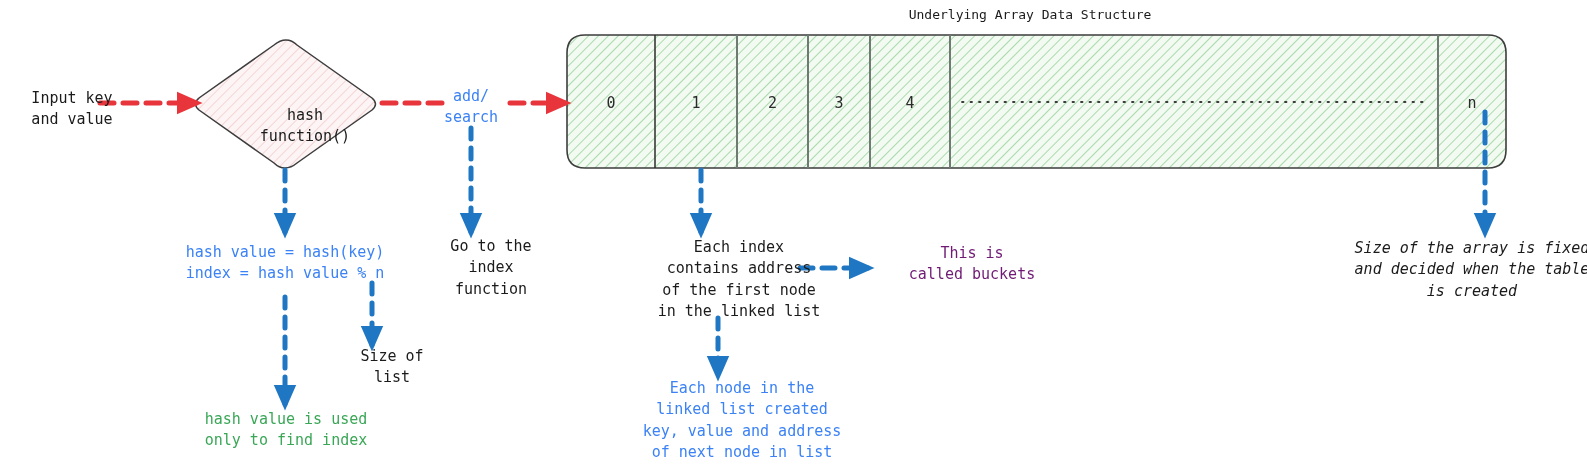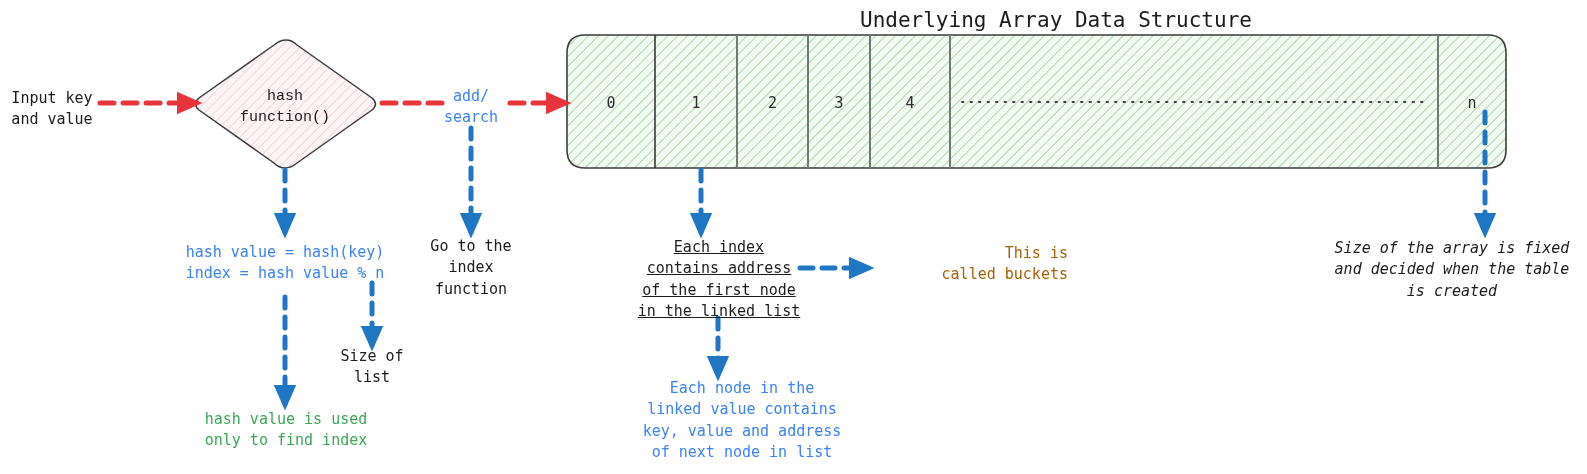--- a/index.html
+++ b/index.html
@@ -1,25 +1,25 @@
 <!DOCTYPE html>
 <html><head>
 <meta charset="utf-8">
 <style>
   html,body{margin:0;padding:0;background:#ffffff;}
   body{width:1587px;height:474px;position:relative;overflow:hidden;
        font-family:"DejaVu Sans Mono","Liberation Mono",monospace;}
   .abs{position:absolute;}
   .txt{white-space:pre;line-height:1.42;text-align:center;}
   #svg-layer{position:absolute;left:0;top:0;width:1587px;height:474px;}
-  .t-dark{color:#1b1b1b;}
+  .t-dark{color:#1b1b1b;padding-left:20px;}
   .t-red{color:#3b82f6;}
   .t-green{color:#3aa757;}
-  .t-orange{color:#a16207;text-align:right;}
-  .title{font-size:21px;color:#1b1b1b;}
+  .t-orange{color:#701a75;}
+  .title{font-size:13px;color:#1b1b1b;}
   .lbl15{font-size:15px;}
   .cellnum{font-size:15px;color:#2b2b2b;}
 </style>
 </head>
 <body>
 
 <svg id="svg-layer" viewBox="0 0 1587 474" xmlns="http://www.w3.org/2000/svg">
   <defs>
     <pattern id="hatch-green" width="7" height="7" patternTransform="rotate(45)" patternUnits="userSpaceOnUse">
       <rect width="7" height="7" fill="#f2faf2"></rect>
@@ -73,21 +73,21 @@
     <line x1="718" y1="318" x2="718" y2="375" stroke="#1f77c4" stroke-width="5" stroke-dasharray="11 9" stroke-linecap="round" marker-end="url(#arrow-blue)"></line>
     <line x1="1485" y1="112" x2="1485" y2="232" stroke="#1f77c4" stroke-width="5" stroke-dasharray="11 9" stroke-linecap="round" marker-end="url(#arrow-blue)"></line>
   </g>
 </svg>
 
 <div class="abs txt title" style="left:860px;top:6px;width:340px;">Underlying Array Data Structure</div>
 
 <div class="abs txt t-dark lbl15" style="left:0px;top:88px;width:104px;">Input key
 and value</div>
 
-<div class="abs txt t-dark lbl15" style="left:205px;top:86px;width:160px;font-family:Liberation Mono, monospace;">hash
+<div class="abs txt t-dark lbl15" style="left:205px;top:105px;width:160px;">hash
 function()</div>
 
 <div class="abs txt t-red lbl15" style="left:432px;top:86px;width:78px;">add/
 search</div>
 
 <div class="abs txt cellnum" style="left:567px;top:93px;width:88px;">0</div>
 <div class="abs txt cellnum" style="left:655px;top:93px;width:82px;">1</div>
 <div class="abs txt cellnum" style="left:737px;top:93px;width:71px;">2</div>
 <div class="abs txt cellnum" style="left:808px;top:93px;width:62px;">3</div>
 <div class="abs txt cellnum" style="left:870px;top:93px;width:80px;">4</div>
@@ -100,28 +100,28 @@
 <div class="abs txt t-dark lbl15" style="left:322px;top:346px;width:100px;">Size of
 list</div>
 
 <div class="abs txt t-green lbl15" style="left:180px;top:409px;width:212px;">hash value is used
 only to find index</div>
 
 <div class="abs txt t-dark lbl15" style="left:412px;top:236px;width:118px;">Go to the
 index
 function</div>
 
-<div class="abs txt t-dark lbl15" style="left:620px;top:237px;width:198px;text-decoration:underline;">Each index
+<div class="abs txt t-dark lbl15" style="left:620px;top:237px;width:198px;">Each index
 contains address
 of the first node
 in the linked list</div>
 
 <div class="abs txt t-orange lbl15" style="left:876px;top:243px;width:192px;">This is
 called buckets</div>
 
 <div class="abs txt t-red lbl15" style="left:618px;top:378px;width:248px;">Each node in the
-linked value contains
+linked list created
 key, value and address
 of next node in list</div>
 
 <div class="abs txt t-dark lbl15" style="left:1318px;top:238px;width:268px;font-style:italic;">Size of the array is fixed
 and decided when the table
 is created</div>
 
 </body></html>

